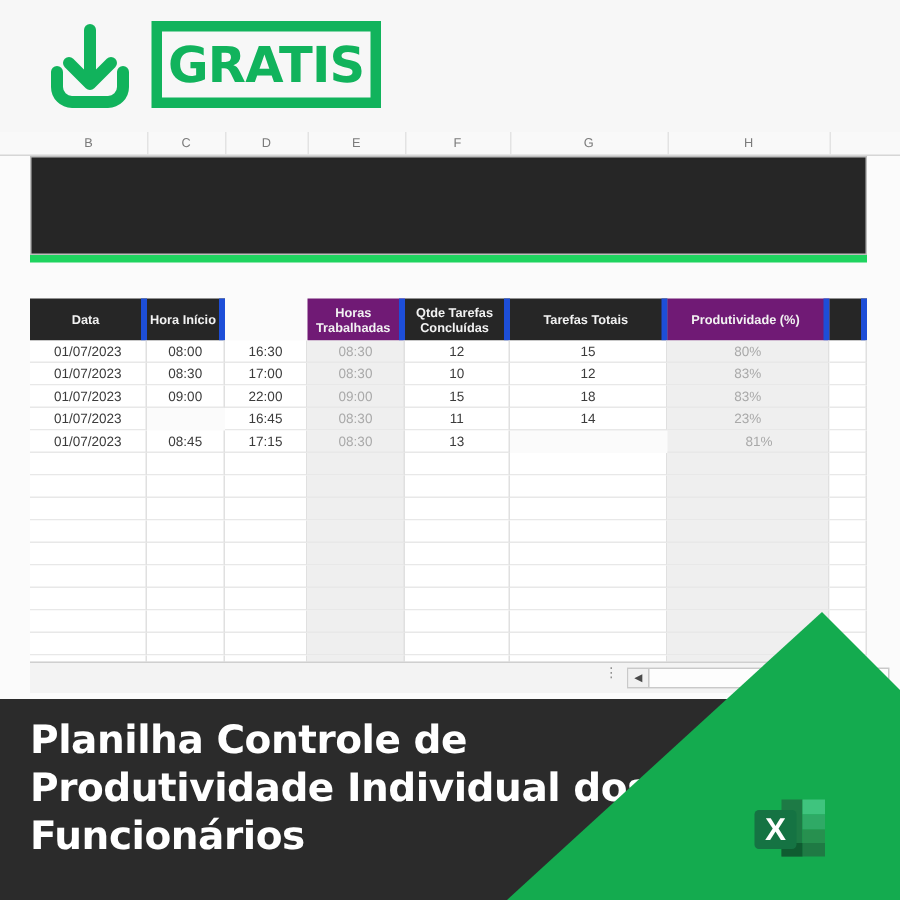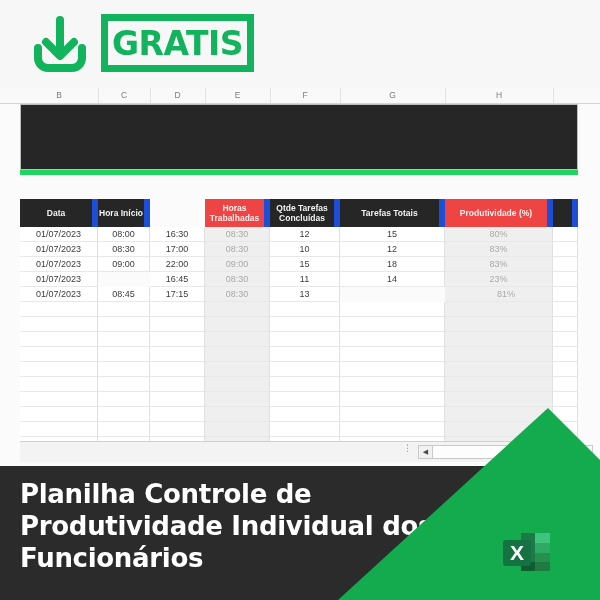--- a/index.html
+++ b/index.html
@@ -40,24 +40,24 @@
 
   
   .tbl{position:absolute;left:20px;top:111px;width:558px;}
   .trow{position:relative;height:15px;width:558px;}
   .hrow{height:28px;}
   .cell{position:absolute;top:0;bottom:0;box-sizing:border-box;
         font-size:9px;color:#3b3b3b;display:flex;align-items:center;justify-content:center;
         border-right:1px solid #e0e0e0;border-bottom:1px solid #e8e8e8;background:#ffffff;
         overflow:hidden;}
   .hrow .cell{background:#262626;color:#f2f2f2;font-size:8.5px;font-weight:bold;
-              border-right:6px solid #1d4ed8;border-bottom:none;text-align:center;
+              border-right:4px solid #1d4ed8;border-bottom:none;text-align:center;
               line-height:10px;padding:0 1px;}
   .cell.shade{background:#efefef;color:#a9a9a9;}
-  .hrow .cell.shade{background:#ef4444;color:#f2f2f2;}
+  .hrow .cell.shade{background:#701a75;color:#f2f2f2;}
 
   
   .scrollstrip{position:absolute;left:20px;top:353px;width:558px;height:20px;
                background:#f3f3f3;border-top:1px solid #cfcfcf;}
   .split-dots{position:absolute;left:383px;top:4px;width:4px;height:12px;color:#8a8a8a;
               font-size:9px;line-height:5px;text-align:center;}
   .hscroll{position:absolute;left:398px;top:3px;width:175px;height:14px;background:#fdfdfd;
            border:1px solid #c9c9c9;box-sizing:border-box;}
   .hscroll-arrow{position:absolute;left:0;top:0;width:13px;height:12px;
                  border-right:1px solid #c9c9c9;background:#f1f1f1;

